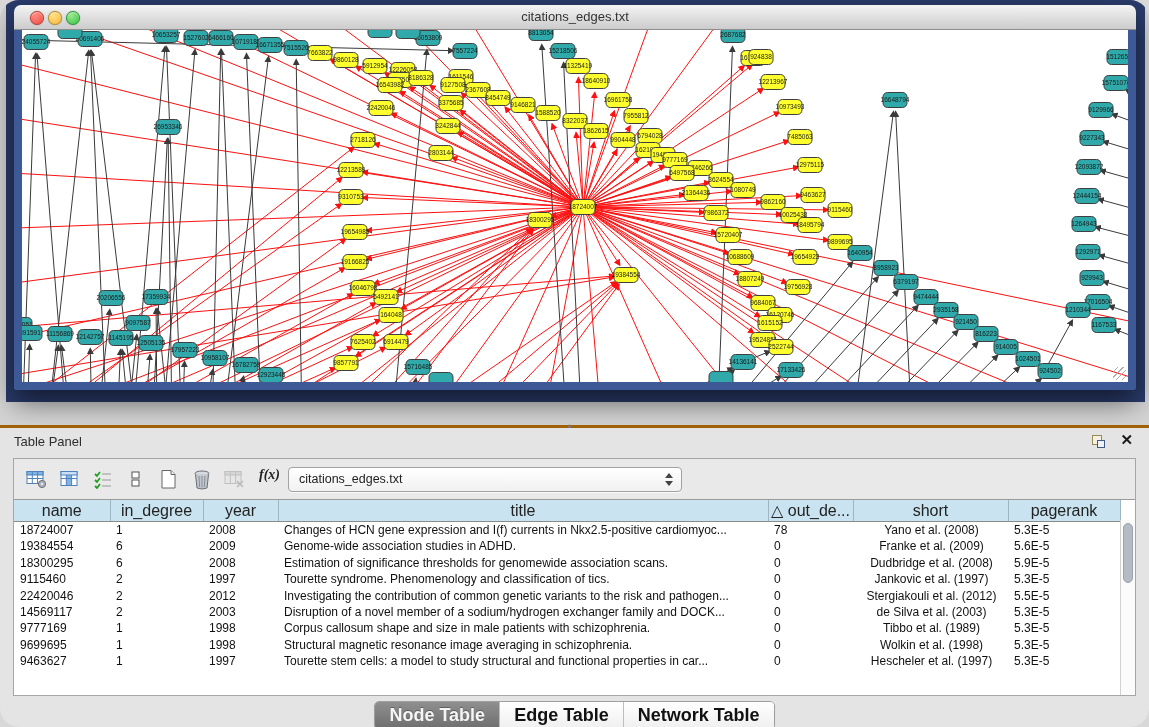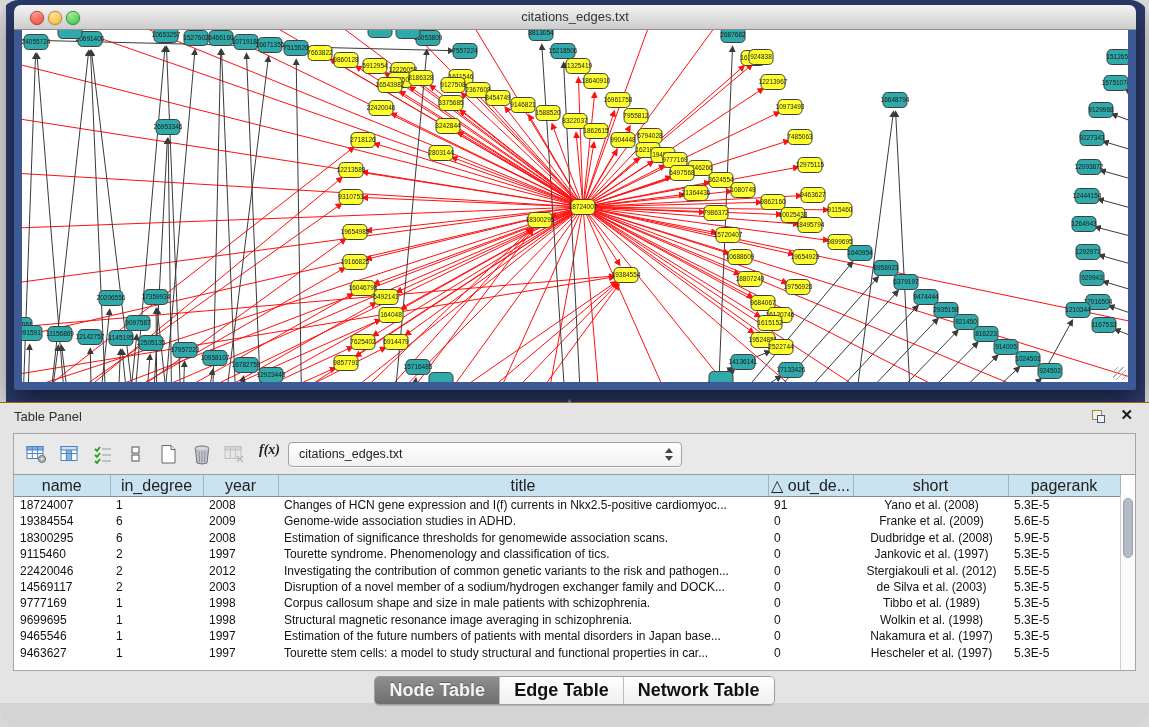--- a/index.html
+++ b/index.html
@@ -15,21 +15,21 @@
   .tl.red{left:16px;background:radial-gradient(circle at 35% 30%,#FF8A80,#EC4D42);border:1px solid #C03830;}
   .tl.yellow{left:34px;background:radial-gradient(circle at 35% 30%,#FFE08A,#F7B82E);border:1px solid #C08C20;}
   .tl.green{left:52px;background:radial-gradient(circle at 35% 30%,#9BE88F,#35C441);border:1px solid #259A2E;}
   .title{position:absolute;left:0;right:0;top:4px;text-align:center;font-size:13px;color:#333;}
   .canvas{position:absolute;left:8px;right:8px;top:25px;bottom:8px;background:#FFFFFF;overflow:hidden;}
   .canvas svg{display:block;width:100%;height:100%;}
   .grip{position:absolute;right:2px;bottom:2px;width:13px;height:13px;
         background:repeating-linear-gradient(135deg,transparent 0 3px,#AFAFAF 3px 4px);}
 
   
-  .panel{position:absolute;left:0;top:402px;width:1149px;height:300px;background:#E4E4E4;border-top:1px solid #a16207;}
+  .panel{position:absolute;left:0;top:425px;width:1149px;height:300px;background:#E4E4E4;border-top:3px solid #a16207;}
   .split-handle{position:absolute;top:-6px;left:566px;font-size:7px;color:#777;}
   .panel-header{position:relative;height:26px;}
   .panel-title{position:absolute;left:14px;top:6px;font-size:13px;color:#2E2E2E;}
   .float-icon{position:absolute;right:44px;top:7px;width:13px;height:13px;}
   .float-icon .sq1{position:absolute;left:0;top:0;width:8px;height:8px;border:1.5px solid #9A8A52;background:#F4F1E4;}
   .float-icon .sq2{position:absolute;right:0;bottom:0;width:6px;height:6px;border:1.5px solid #44597E;background:#EDF1F8;}
   .close-icon{position:absolute;right:16px;top:3px;font-size:15px;font-weight:bold;color:#1A1A1A;cursor:default;}
 
   .panel-box{position:absolute;left:13px;right:13px;top:30px;height:236px;border:1px solid #A6A6A6;background:#E9E9E9;}
   .toolbar{position:relative;height:40px;display:flex;align-items:center;padding-left:10px;}
@@ -901,21 +901,21 @@
                 <th>short</th>
                 <th>pagerank</th>
               </tr>
             </thead>
           <tbody id="tbody">
               <tr>
                 <td class="c0">18724007</td>
                 <td class="c1">1</td>
                 <td class="c2">2008</td>
                 <td class="c3">Changes of HCN gene expression and I(f) currents in Nkx2.5-positive cardiomyoc...</td>
-                <td class="c4">91</td>
+                <td class="c4">78</td>
                 <td class="c5">Yano et al. (2008)</td>
                 <td class="c6">5.3E-5</td>
               </tr>
               <tr>
                 <td class="c0">19384554</td>
                 <td class="c1">6</td>
                 <td class="c2">2009</td>
                 <td class="c3">Genome-wide association studies in ADHD.</td>
                 <td class="c4">0</td>
                 <td class="c5">Franke et al. (2009)</td>
@@ -969,29 +969,20 @@
               <tr>
                 <td class="c0">9699695</td>
                 <td class="c1">1</td>
                 <td class="c2">1998</td>
                 <td class="c3">Structural magnetic resonance image averaging in schizophrenia.</td>
                 <td class="c4">0</td>
                 <td class="c5">Wolkin et al. (1998)</td>
                 <td class="c6">5.3E-5</td>
               </tr>
               <tr>
-                <td class="c0">9465546</td>
-                <td class="c1">1</td>
-                <td class="c2">1997</td>
-                <td class="c3">Estimation of the future numbers of patients with mental disorders in Japan base...</td>
-                <td class="c4">0</td>
-                <td class="c5">Nakamura et al. (1997)</td>
-                <td class="c6">5.3E-5</td>
-              </tr>
-              <tr>
                 <td class="c0">9463627</td>
                 <td class="c1">1</td>
                 <td class="c2">1997</td>
                 <td class="c3">Tourette stem cells: a model to study structural and functional properties in car...</td>
                 <td class="c4">0</td>
                 <td class="c5">Hescheler et al. (1997)</td>
                 <td class="c6">5.3E-5</td>
               </tr>
             </tbody>
         </table>

